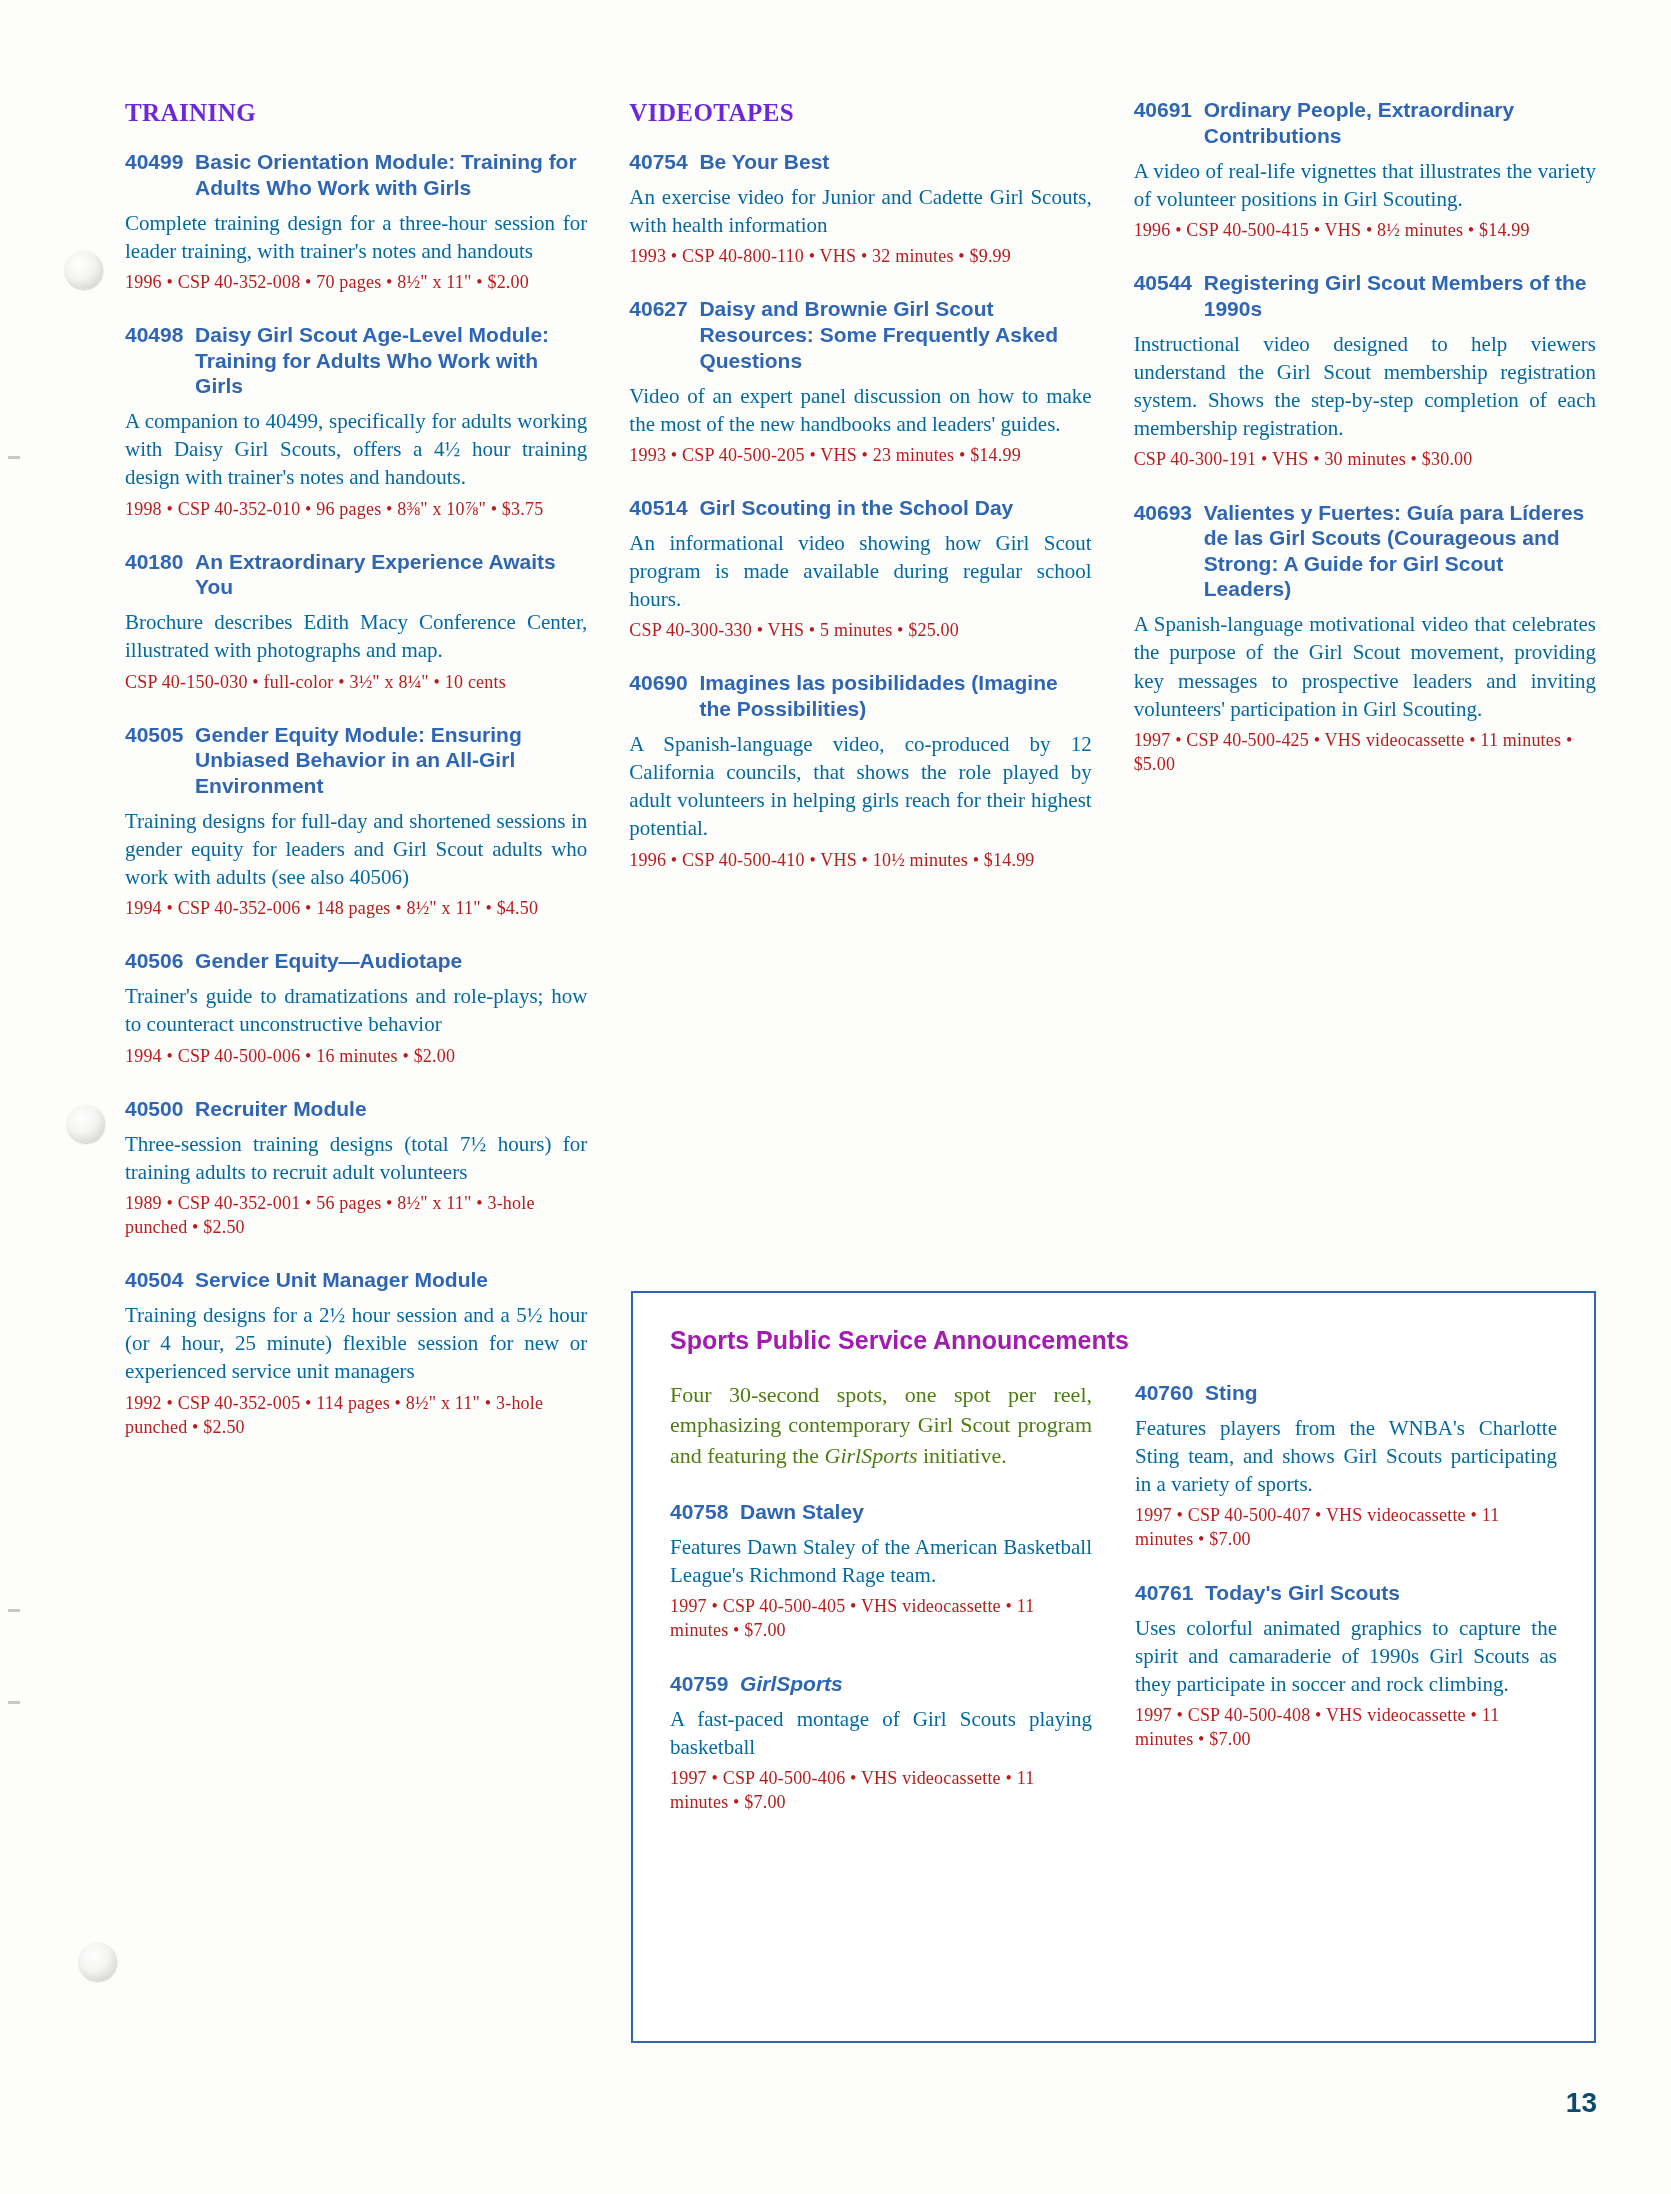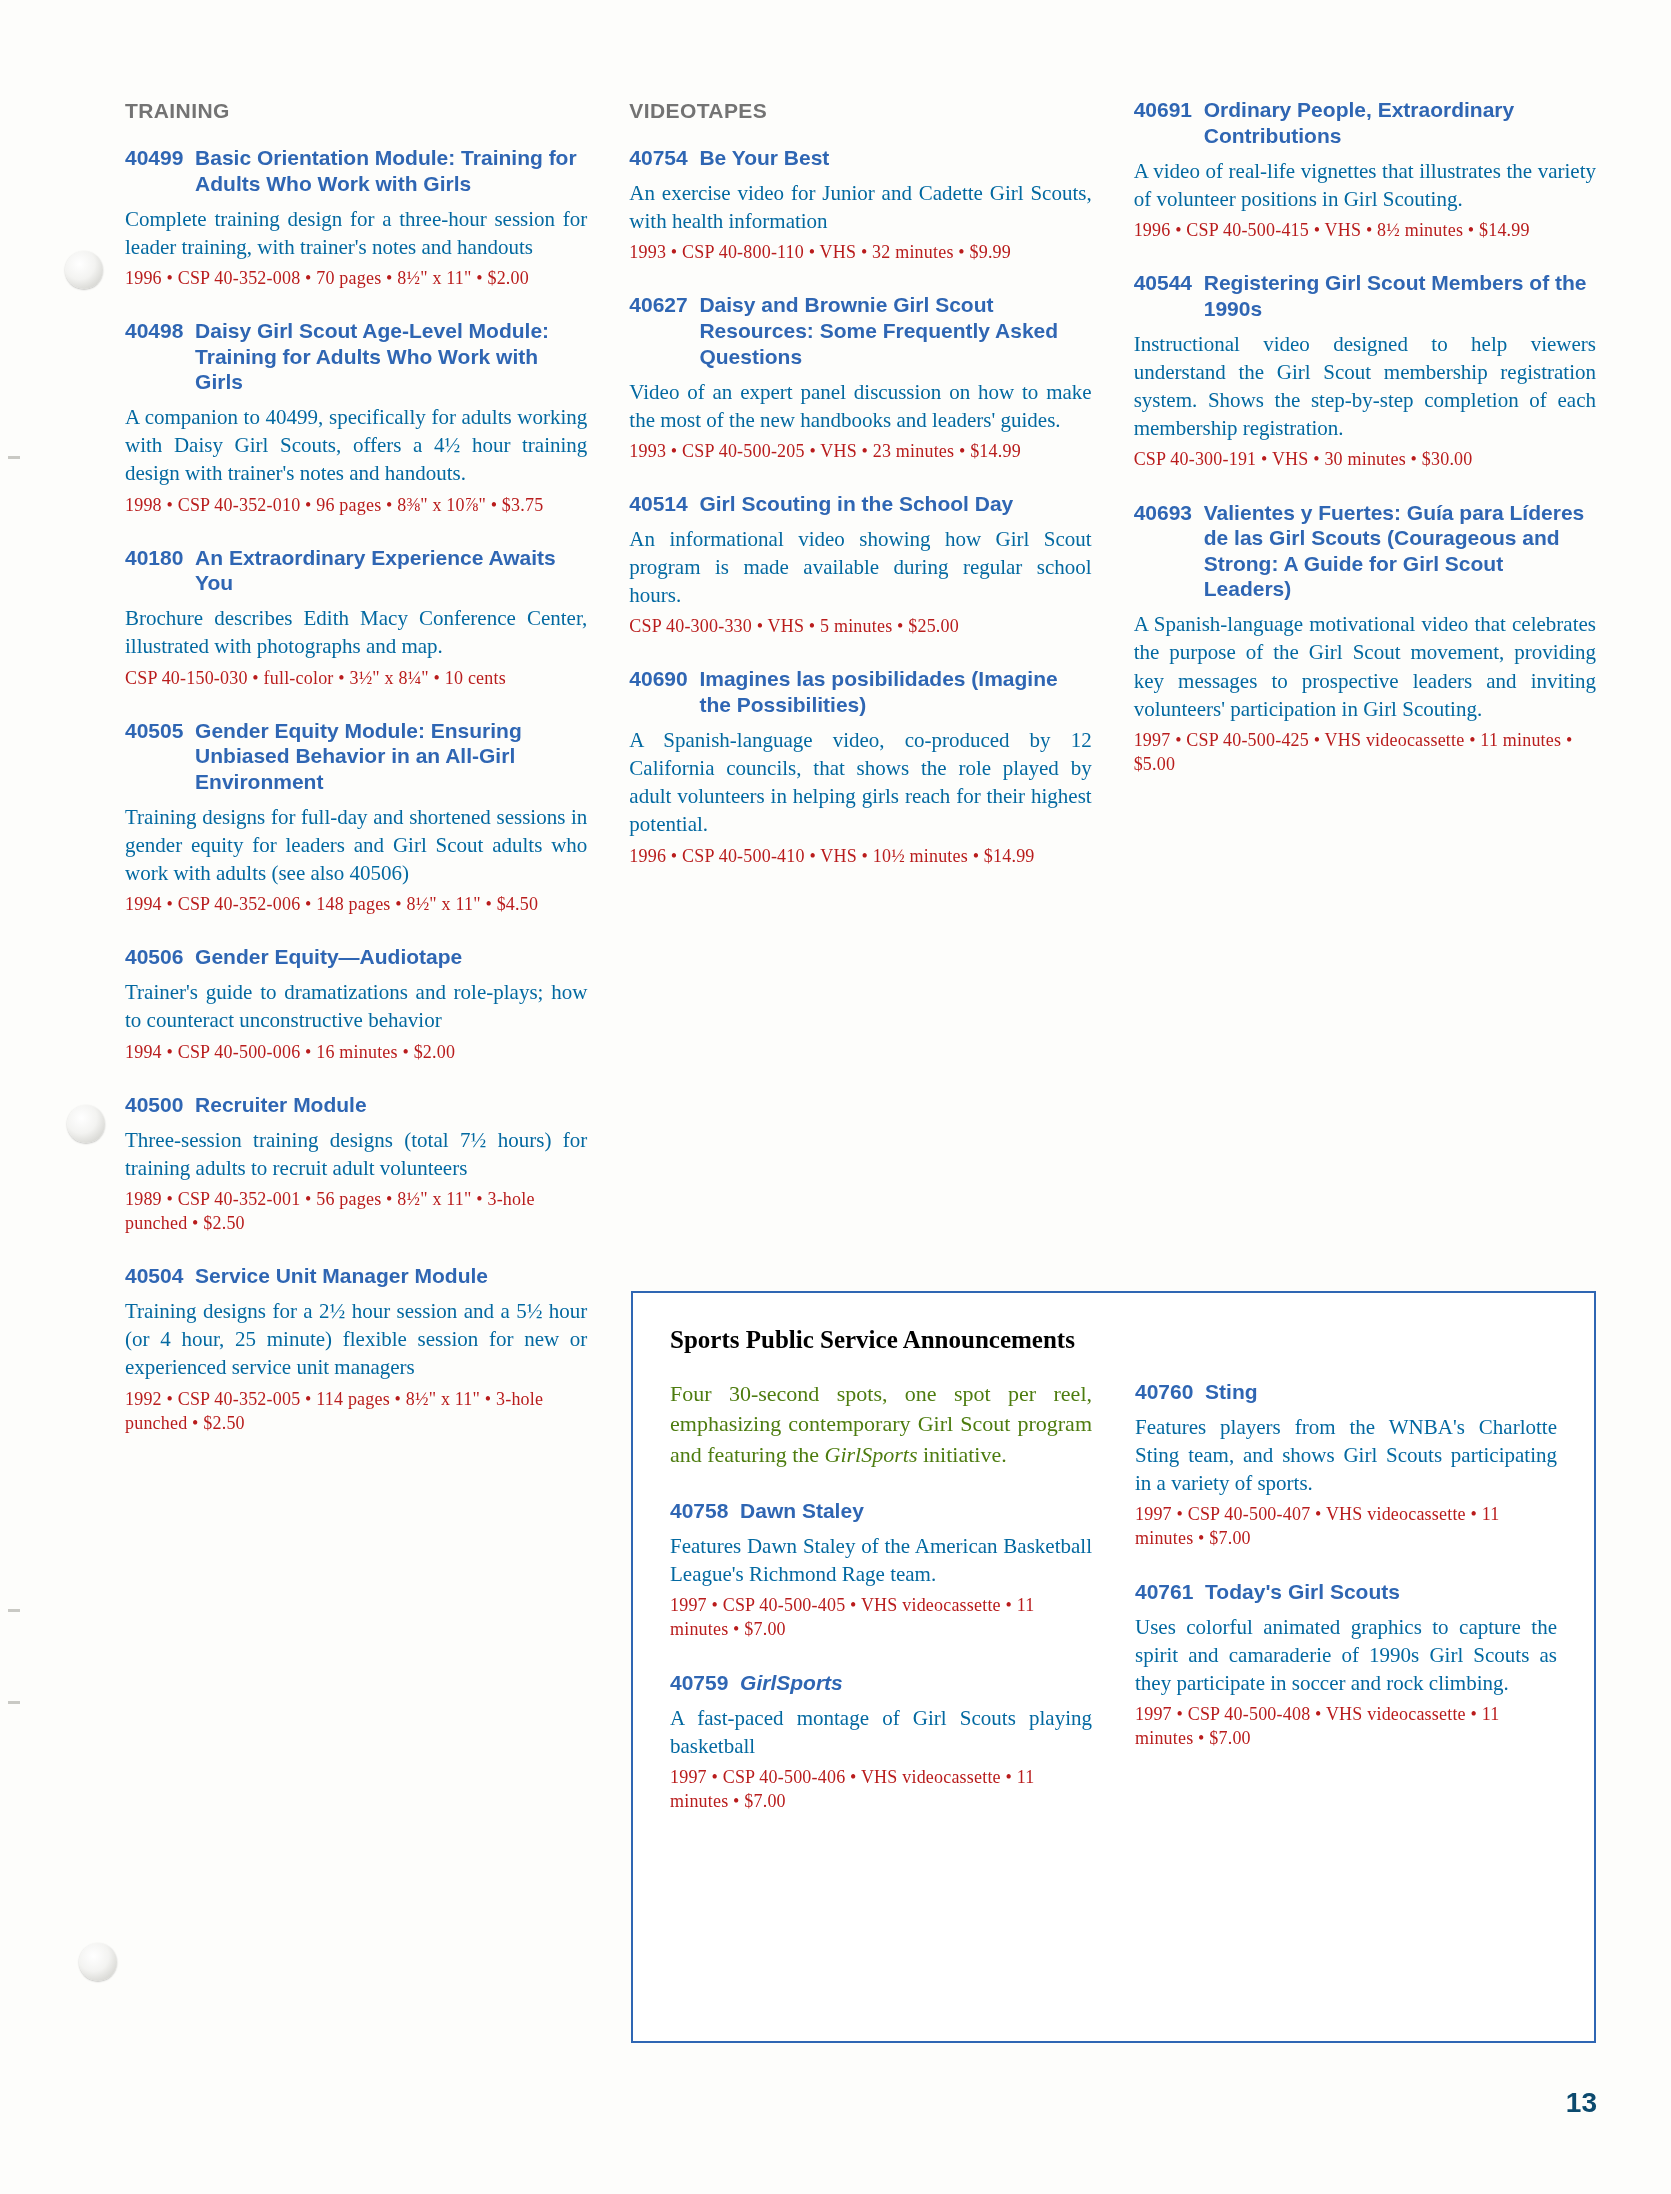--- a/index.html
+++ b/index.html
@@ -43,24 +43,24 @@
     width: 1471px;
   }
   .cols {
     display: flex;
     gap: 42px;
   }
   .col {
     width: 476px;
   }
   h2.section {
-    color: #737373;
-    font-family: Liberation Sans, sans-serif;
+    color: #6d28d9;
+    font-family: Liberation Serif, serif;
     font-weight: bold;
-    font-size: 21px;
+    font-size: 25px;
     letter-spacing: 0.4px;
     margin: 0 0 22px 0;
   }
   .entry {
     margin-bottom: 28px;
   }
   .entry-title {
     color: #2f66b3;
     font-family: "Liberation Sans", sans-serif;
     font-weight: bold;
@@ -102,22 +102,22 @@
     width: 965px;
     height: 752px;
     border: 2.5px solid #2f66b3;
     box-sizing: border-box;
     background: #ffffff;
   }
   .panel-inner {
     padding: 33px 37px 16.7px 37px;
   }
   .panel-title {
-    color: #000000;
-    font-family: Liberation Serif, serif;
+    color: #a21caf;
+    font-family: Liberation Sans, sans-serif;
     font-weight: bold;
     font-size: 25px;
     margin: 0 0 25px 0;
   }
   .panel-cols {
     display: flex;
     gap: 43px;
   }
   .panel-col {
     width: 428px;

